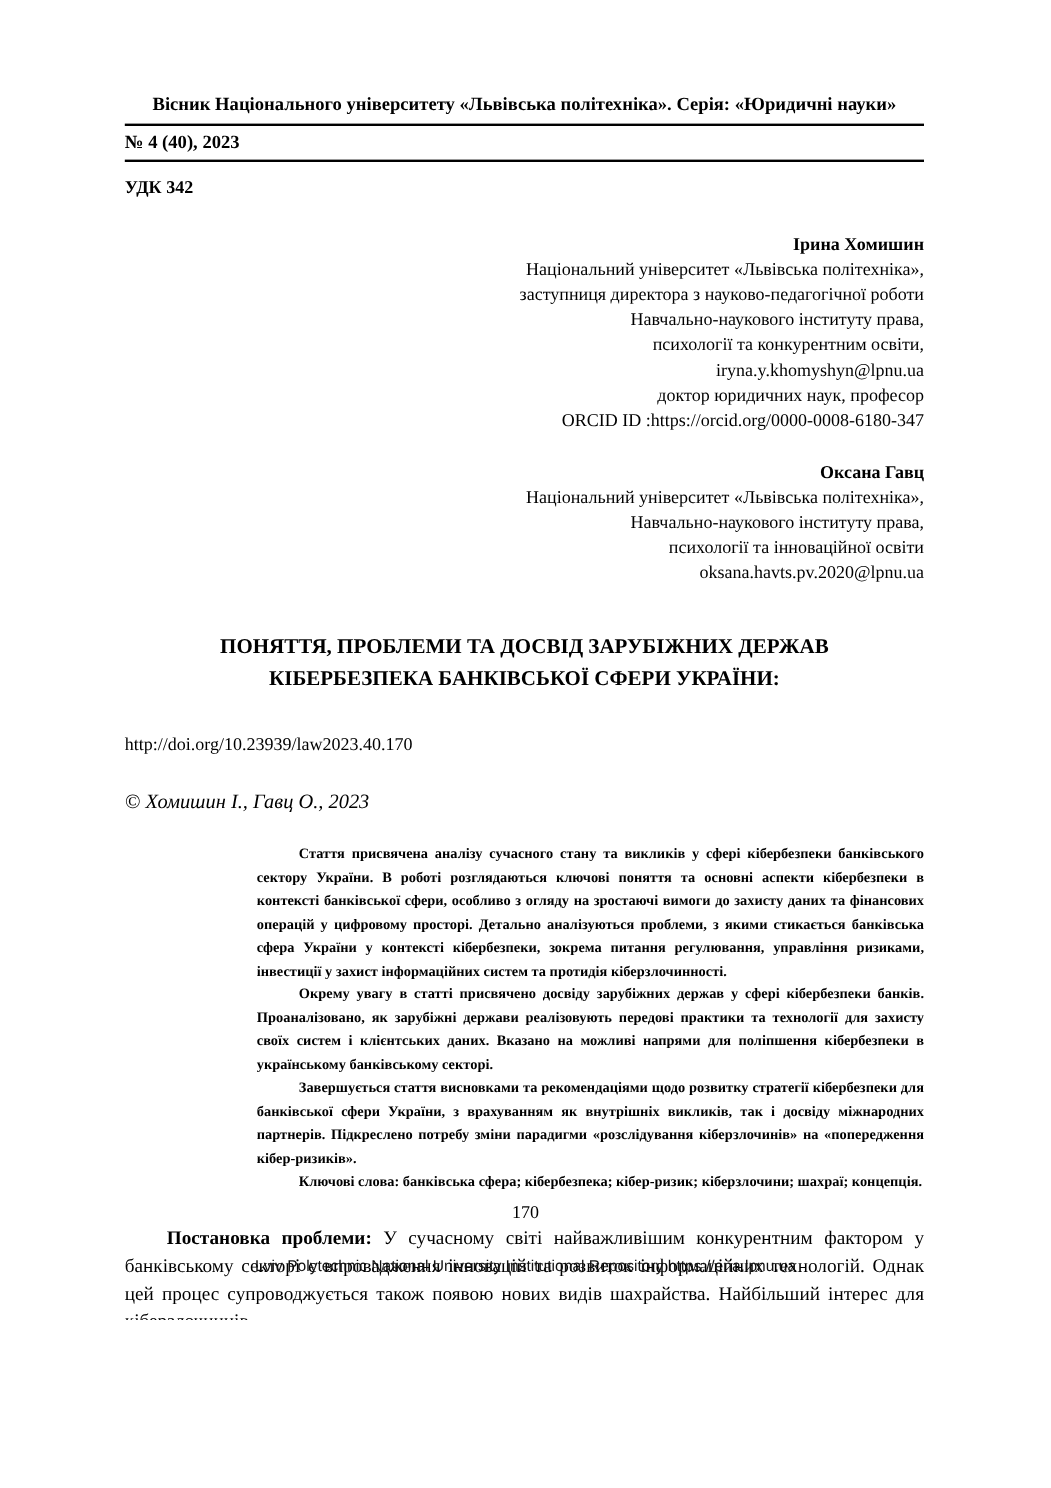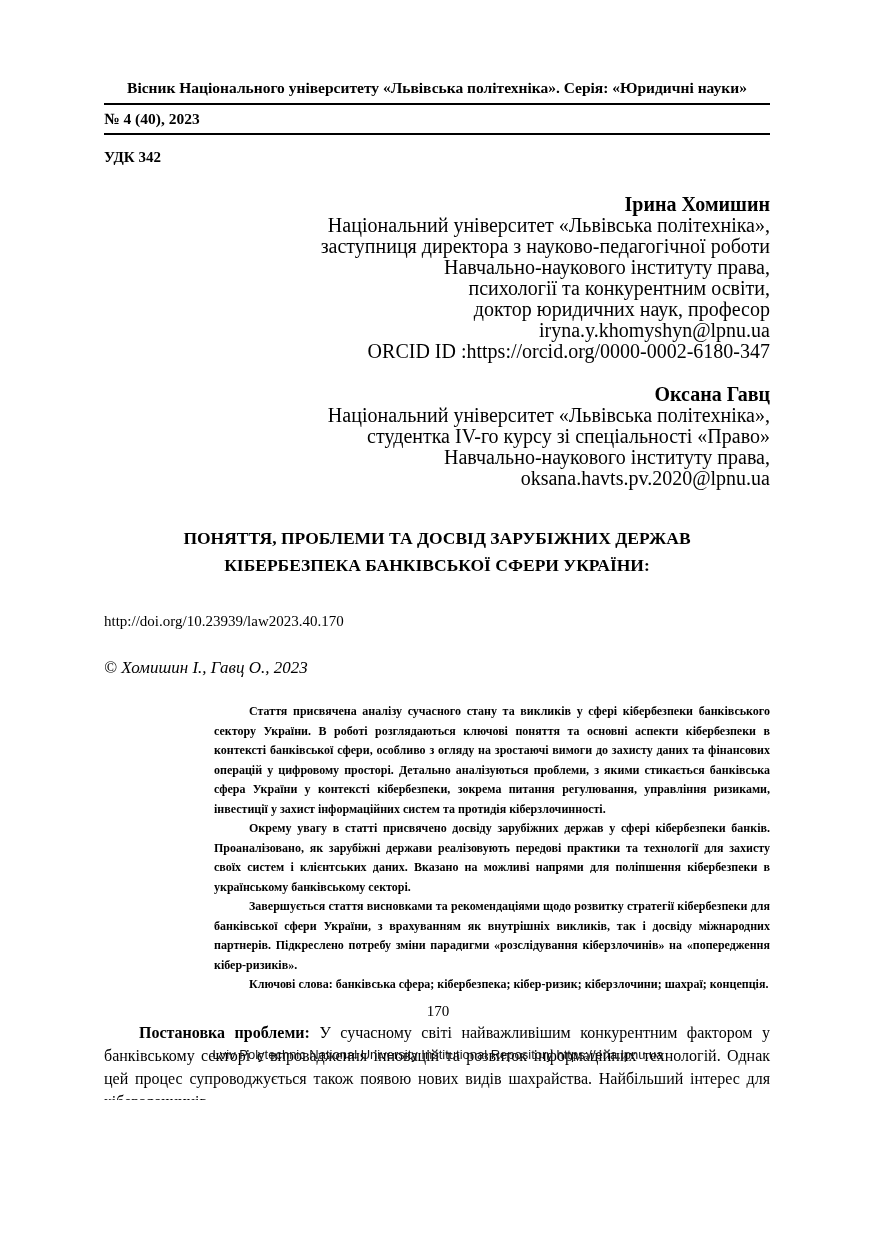--- a/index.html
+++ b/index.html
@@ -38,21 +38,21 @@
   
   .udc {
     font-weight: bold;
     font-size: 15px;
     margin-top: 14px;
   }
 
   
   .author-block {
     text-align: right;
-    font-size: 20px;
+    font-size: 15px;
     line-height: 21px;
   }
   .author-block.first { margin-top: 28px; }
   .author-block.second { margin-top: 22px; }
   .author-name { font-weight: bold; }
 
   
   .article-title {
     margin-top: 36px;
     text-align: center;
@@ -127,30 +127,30 @@
   </div>
 
   <div class="udc">УДК 342</div>
 
   <div class="author-block first">
     <div class="author-name">Ірина Хомишин</div>
     <div>Національний університет «Львівська політехніка»,</div>
     <div>заступниця директора з науково-педагогічної роботи</div>
     <div>Навчально-наукового інституту права,</div>
     <div>психології та конкурентним освіти,</div>
+    <div>iryna.y.khomyshyn@lpnu.ua</div>
     <div>доктор юридичних наук, професор</div>
-    <div>iryna.y.khomyshyn@lpnu.ua</div>
-    <div>ORCID ID :https://orcid.org/0000-0002-6180-347</div>
+    <div>ORCID ID :https://orcid.org/0000-0008-6180-347</div>
   </div>
 
   <div class="author-block second">
     <div class="author-name">Оксана Гавц</div>
     <div>Національний університет «Львівська політехніка»,</div>
-    <div>студентка IV-го курсу зі спеціальності «Право»</div>
     <div>Навчально-наукового інституту права,</div>
+    <div>психології та інноваційної освіти</div>
     <div>oksana.havts.pv.2020@lpnu.ua</div>
   </div>
 
   <div class="article-title">
     <div>ПОНЯТТЯ, ПРОБЛЕМИ ТА ДОСВІД ЗАРУБІЖНИХ ДЕРЖАВ</div>
     <div>КІБЕРБЕЗПЕКА БАНКІВСЬКОЇ СФЕРИ УКРАЇНИ:</div>
   </div>
 
   <div class="doi-line">http://doi.org/10.23939/law2023.40.170</div>
 

